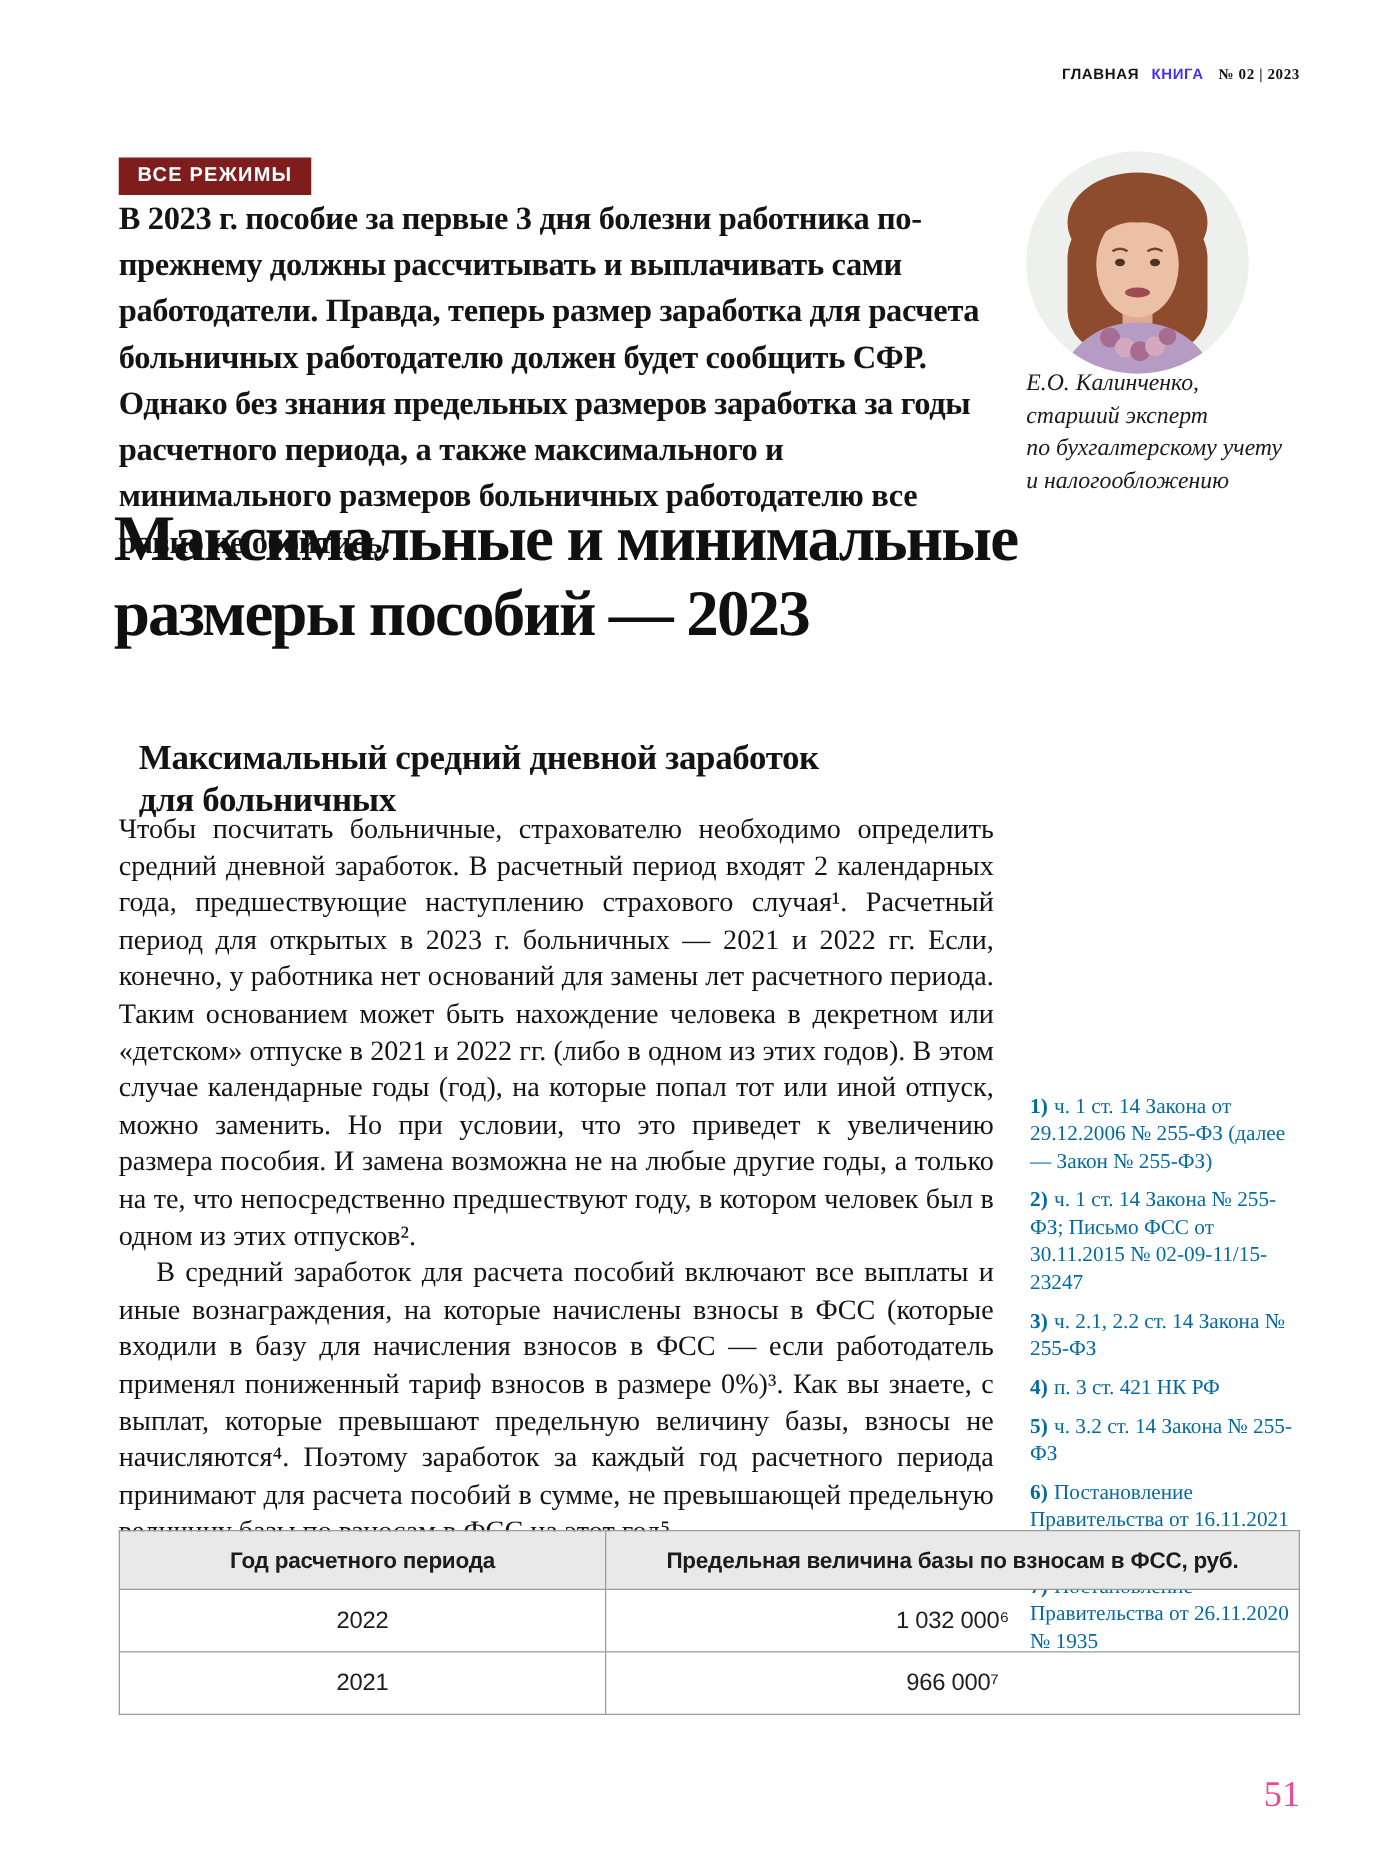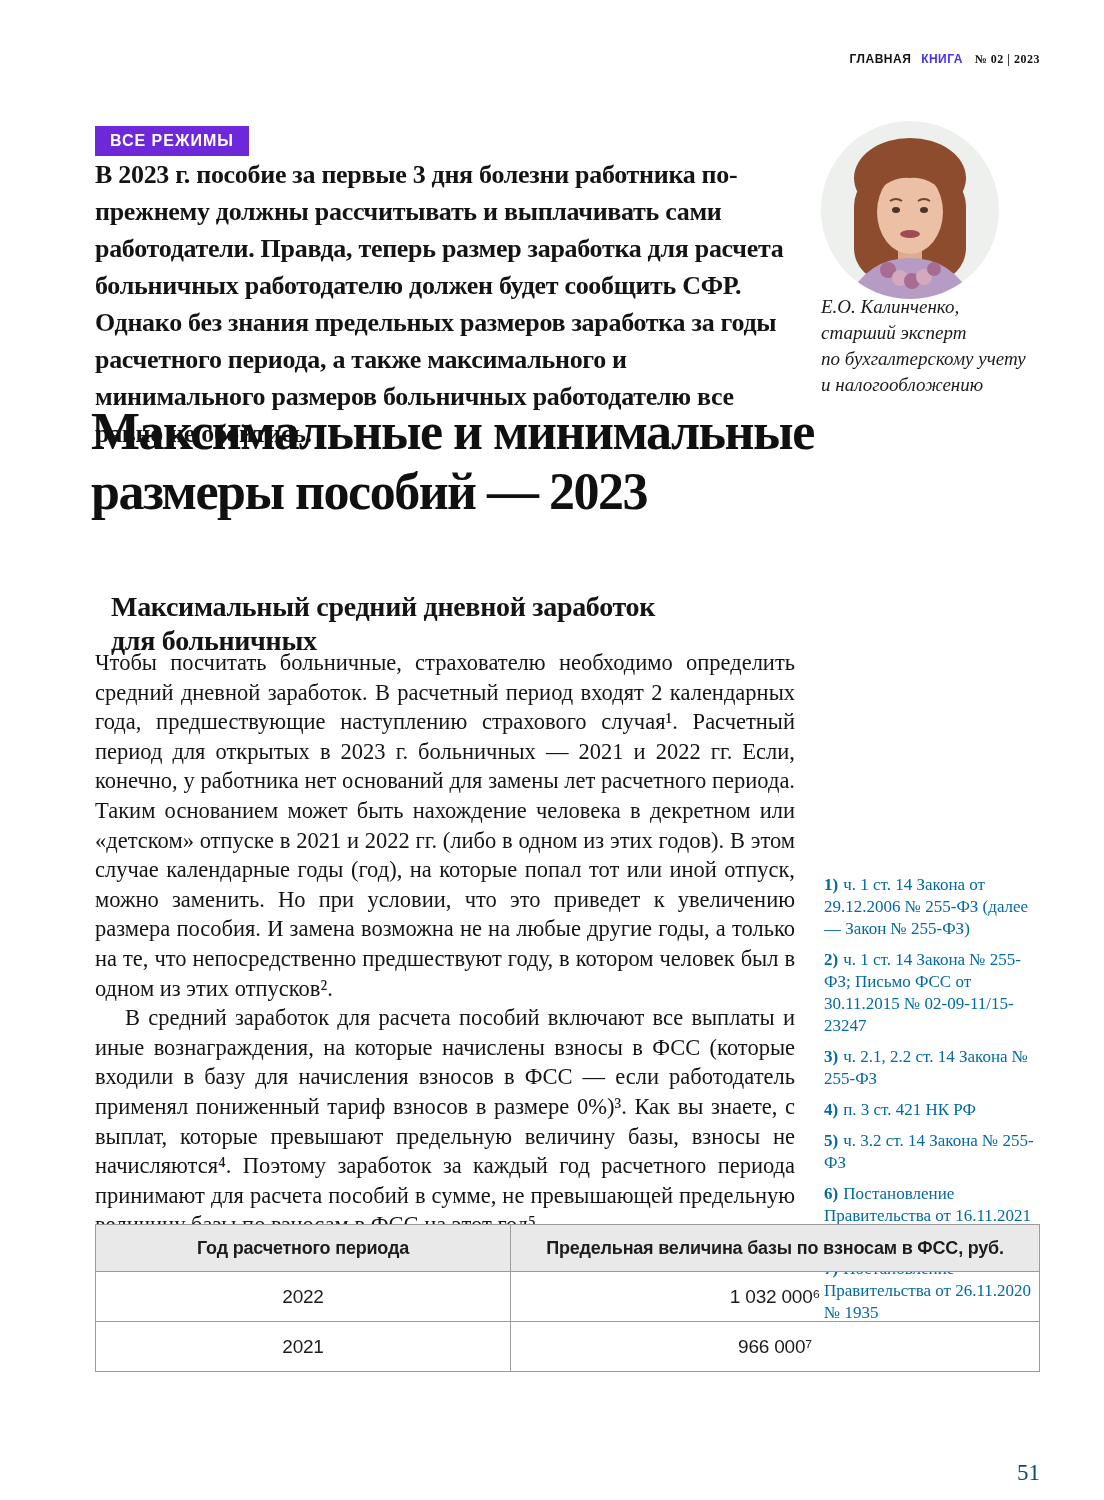--- a/index.html
+++ b/index.html
@@ -18,21 +18,21 @@
     font-family:"Liberation Sans","DejaVu Sans",sans-serif;
     font-weight:bold;font-size:12px;letter-spacing:.5px;
     white-space:nowrap;
   }
   .issue-line .mag1{color:#121212;}
   .issue-line .mag2{color:#4433e8;margin-left:6px;}
   .issue-line .num{font-family:"Liberation Serif","DejaVu Serif",serif;margin-left:8px;color:#121212;}
   
   .regime-badge{
     position:absolute;left:95px;top:126px;
-    background:#6d28d9;color:#ffffff;
+    background:#7f1d1d;color:#ffffff;
     font-family:"Liberation Sans","DejaVu Sans",sans-serif;
     font-weight:bold;font-size:16px;letter-spacing:1px;
     padding:6px 15px 6px 15px;
   }
   
   .lead{
     position:absolute;left:95px;top:156px;width:706px;
     font-weight:bold;font-size:26px;line-height:37px;
     letter-spacing:-.3px;
   }
@@ -73,34 +73,34 @@
     font-family:"Liberation Sans","DejaVu Sans",sans-serif;
     font-size:19px;color:#1c1c1c;
     letter-spacing:-.2px;
   }
   .limits-table th,.limits-table td{
     border:1px solid #9b9b9b;
     text-align:center;vertical-align:middle;
   }
   .limits-table th{
     background:#e9e9e9;font-weight:bold;font-size:18px;
-    height:46px;padding:0 21px;
+    height:46px;padding:0 8px;
   }
   .limits-table td{height:49px;padding:0 8px;}
   .limits-table .col-year{width:372px;}
   .limits-table td.total-label{
     text-align:left;padding-left:18px;height:52px;
   }
   .total-plain{color:#858585;margin-right:7px;}
   .total-bold{font-weight:bold;}
   .value-bold{font-weight:bold;}
   
   .page-number{
     position:absolute;right:64px;top:1420px;
-    font-size:23px;color:#0c4a6e;margin-top:40px;
+    font-size:29px;color:#ec4899;
   }
 </style>
 </head>
 <body>
 
 <div class="page">
 
   <div class="issue-line">
     <span class="mag1">ГЛАВНАЯ</span>
     <span class="mag2">КНИГА</span>

